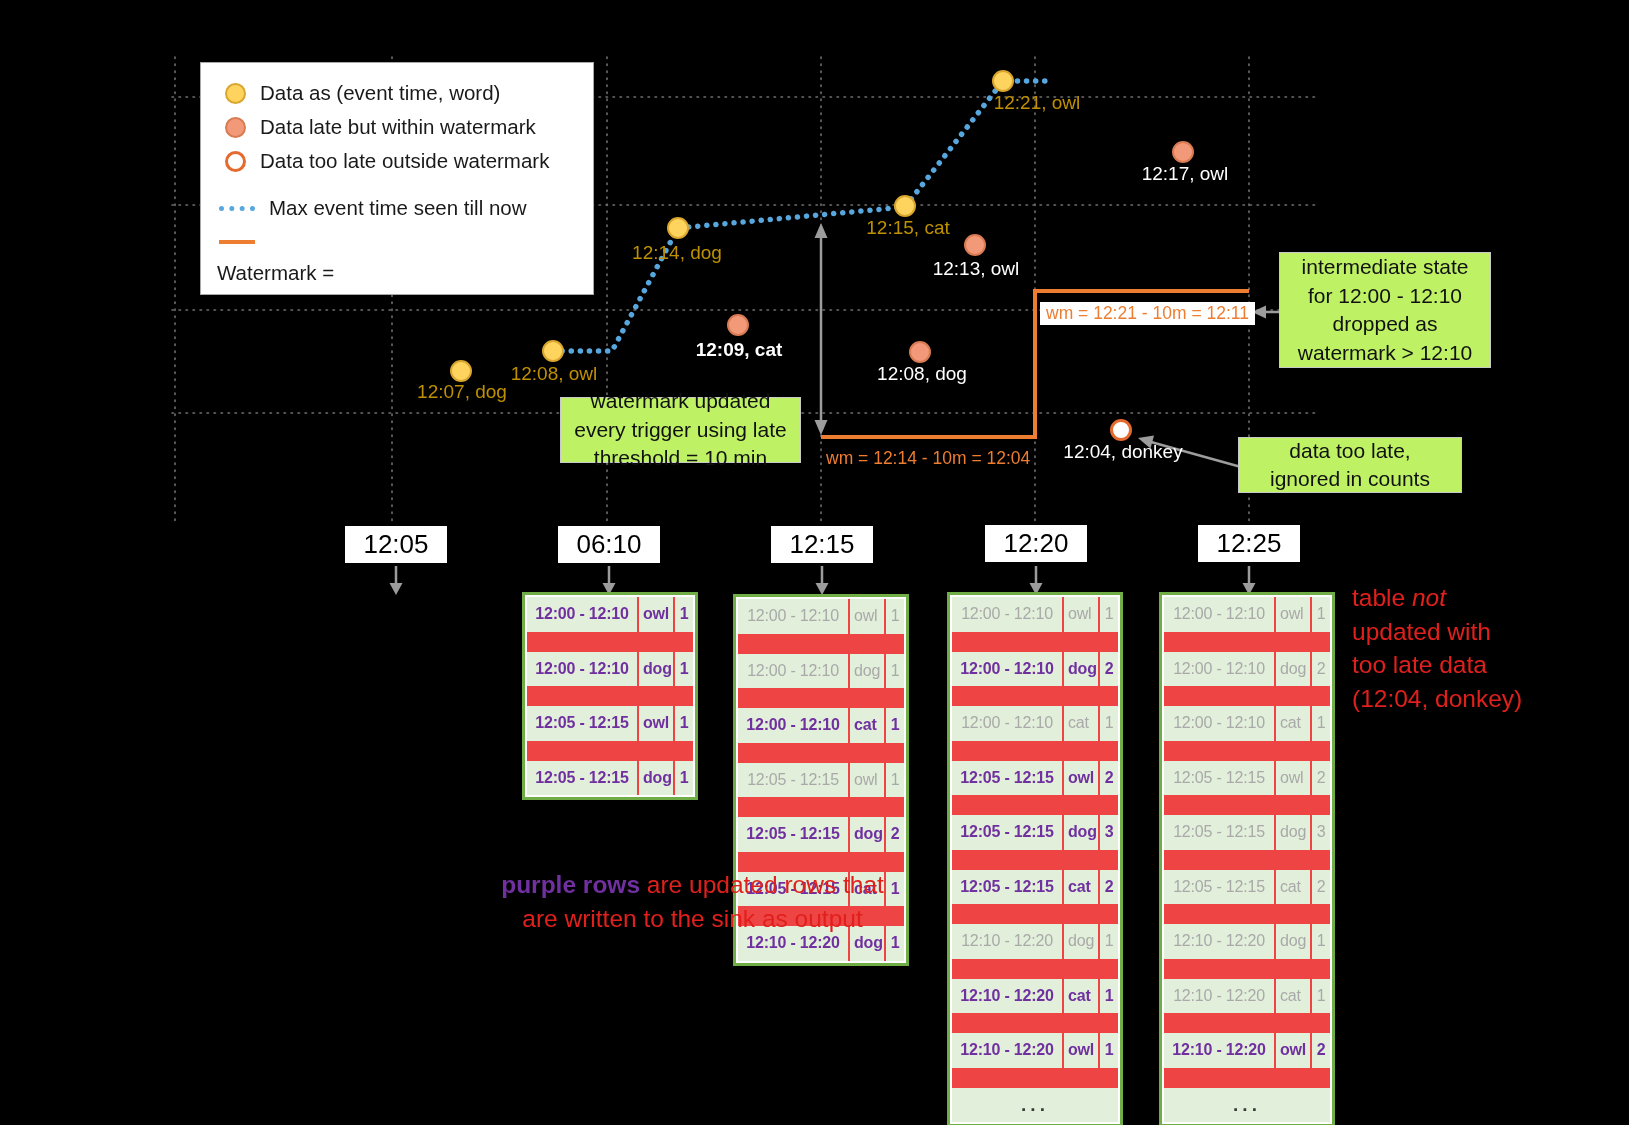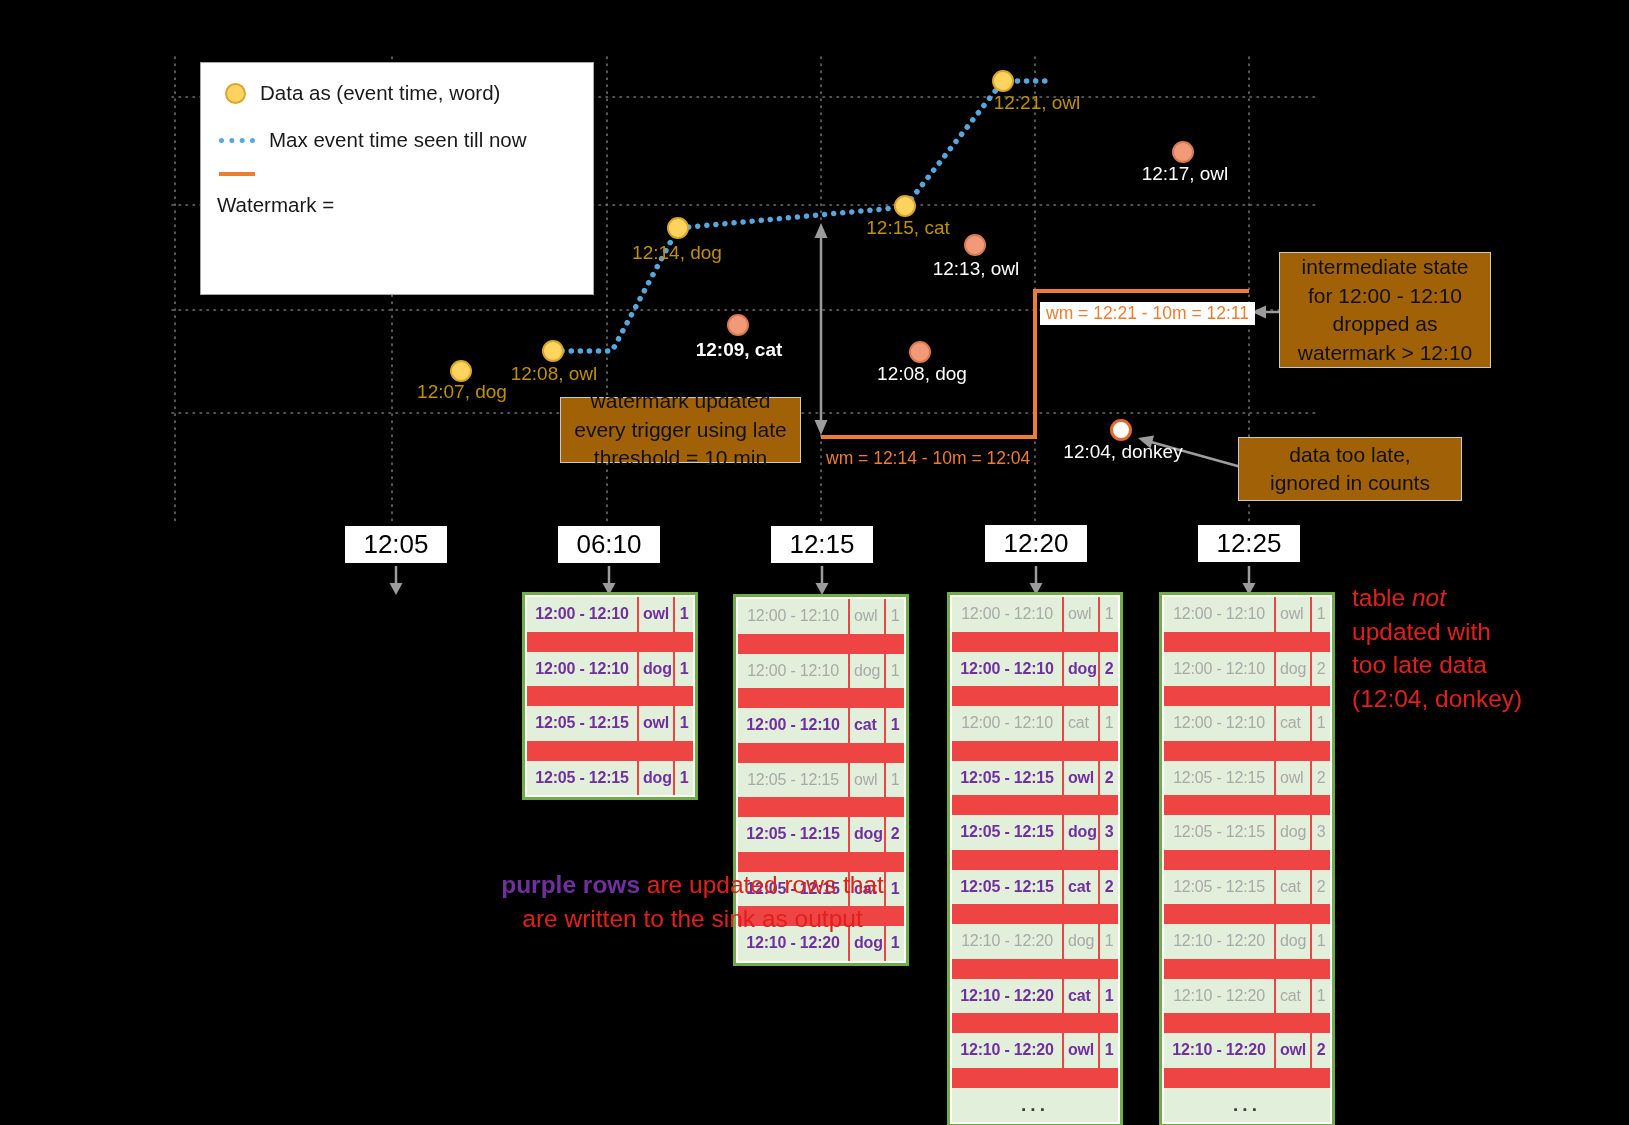--- a/index.html
+++ b/index.html
@@ -31,21 +31,21 @@
   .dot.toolate{background:#fff;border:3.5px solid #E56A2E;}
   .pt-label{position:absolute;font-size:19px;transform:translateX(-50%);white-space:nowrap;}
   .pt-label.ontime{color:#BF9000;}
   .pt-label.late{color:#ffffff;}
 
   
   .wm-label{position:absolute;color:#ED7D31;font-size:17.5px;white-space:nowrap;}
   .wm-label.boxed{background:#fff;padding:1px 6px;}
 
   
-  .callout{position:absolute;background:#a16207;color:#111;text-align:center;font-size:21px;
+  .callout{position:absolute;background:#bef264;color:#111;text-align:center;font-size:21px;
            line-height:28.5px;box-sizing:border-box;display:flex;flex-direction:column;
            justify-content:center;border:1px solid #c9c9c9;}
 
   
   .timebox{position:absolute;width:102px;height:37px;background:#fff;color:#000;
            font-size:26px;text-align:center;line-height:37px;}
 
   
   .rtable{position:absolute;display:flex;flex-direction:column;gap:20px;background:#ef4444;
           border:2px solid #fff;box-shadow:0 0 0 3px #70AD47;}
@@ -111,20 +111,28 @@
       <line x1="1241" y1="467" x2="1151" y2="442" stroke-width="2.5"></line>
       <polygon points="1138,438 1154,435.5 1150.5,448.5" stroke="none"></polygon>
     </g>
   </svg>
 
   <div class="legend">
     <div class="lg-row">
       <span class="lg-dot ontime"></span>
       <span>Data as (event time, word)</span>
     </div>
+    <div class="lg-row">
+      <span class="lg-dot late"></span>
+      <span>Data late but within watermark</span>
+    </div>
+    <div class="lg-row">
+      <span class="lg-dot toolate"></span>
+      <span>Data too late outside watermark</span>
+    </div>
     <div class="lg-gap"></div>
     <div class="lg-row">
       <span class="lg-line lg-blue"></span>
       <span>Max event time seen till now</span>
     </div>
     <div class="lg-wm">
       <span class="lg-line lg-orange"></span>
       <div>
         <div>Watermark =</div>
       </div>
@@ -161,21 +169,21 @@
     <div>watermark updated</div>
     <div>every trigger using late</div>
     <div>threshold = 10 min</div>
   </div>
   <div class="callout" style="left:1279px;top:252px;width:212px;height:116px;">
     <div>intermediate state</div>
     <div>for 12:00 - 12:10</div>
     <div>dropped as</div>
     <div>watermark &gt; 12:10</div>
   </div>
-  <div class="callout" style="left:1238px;top:437px;width:224px;height:64px;">
+  <div class="callout" style="left:1238px;top:437px;width:224px;height:56px;">
     <div>data too late,</div>
     <div>ignored in counts</div>
   </div>
 
   <div class="timebox" style="left:345px;top:526px;">12:05</div>
   <div class="timebox" style="left:558px;top:526px;">06:10</div>
   <div class="timebox" style="left:771px;top:526px;">12:15</div>
   <div class="timebox" style="left:985px;top:525px;">12:20</div>
   <div class="timebox" style="left:1198px;top:525px;">12:25</div>
 

